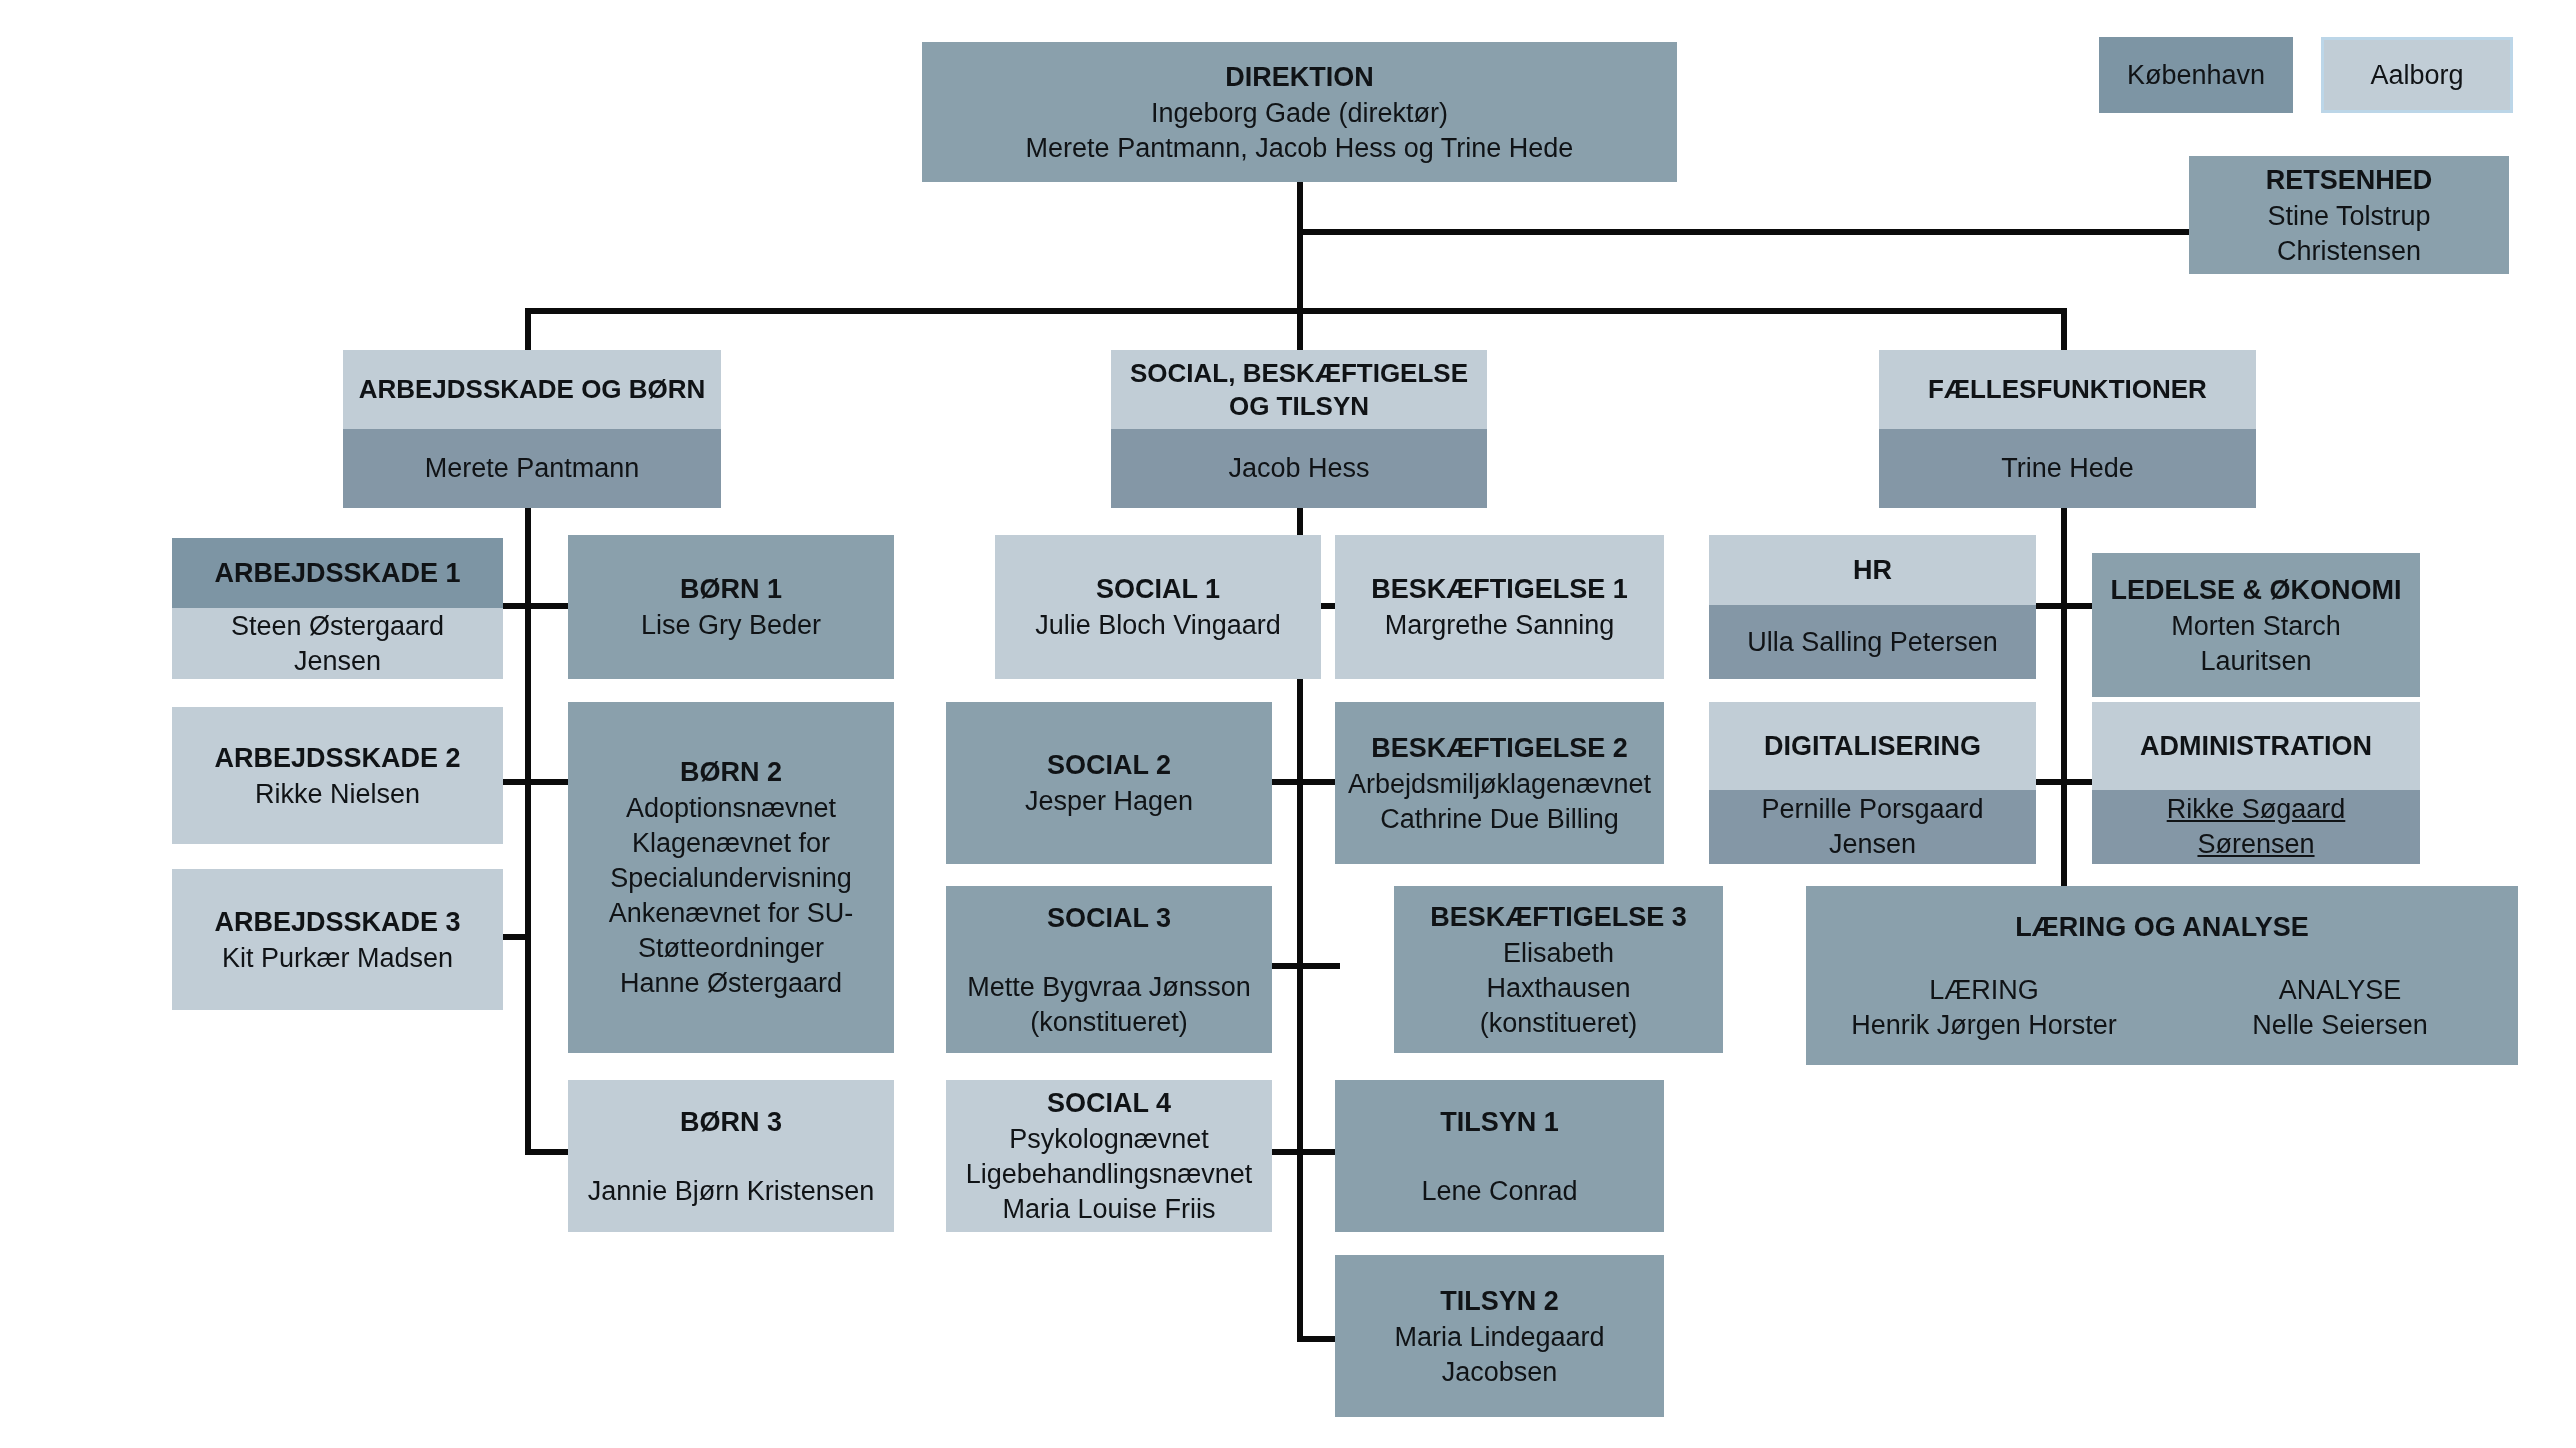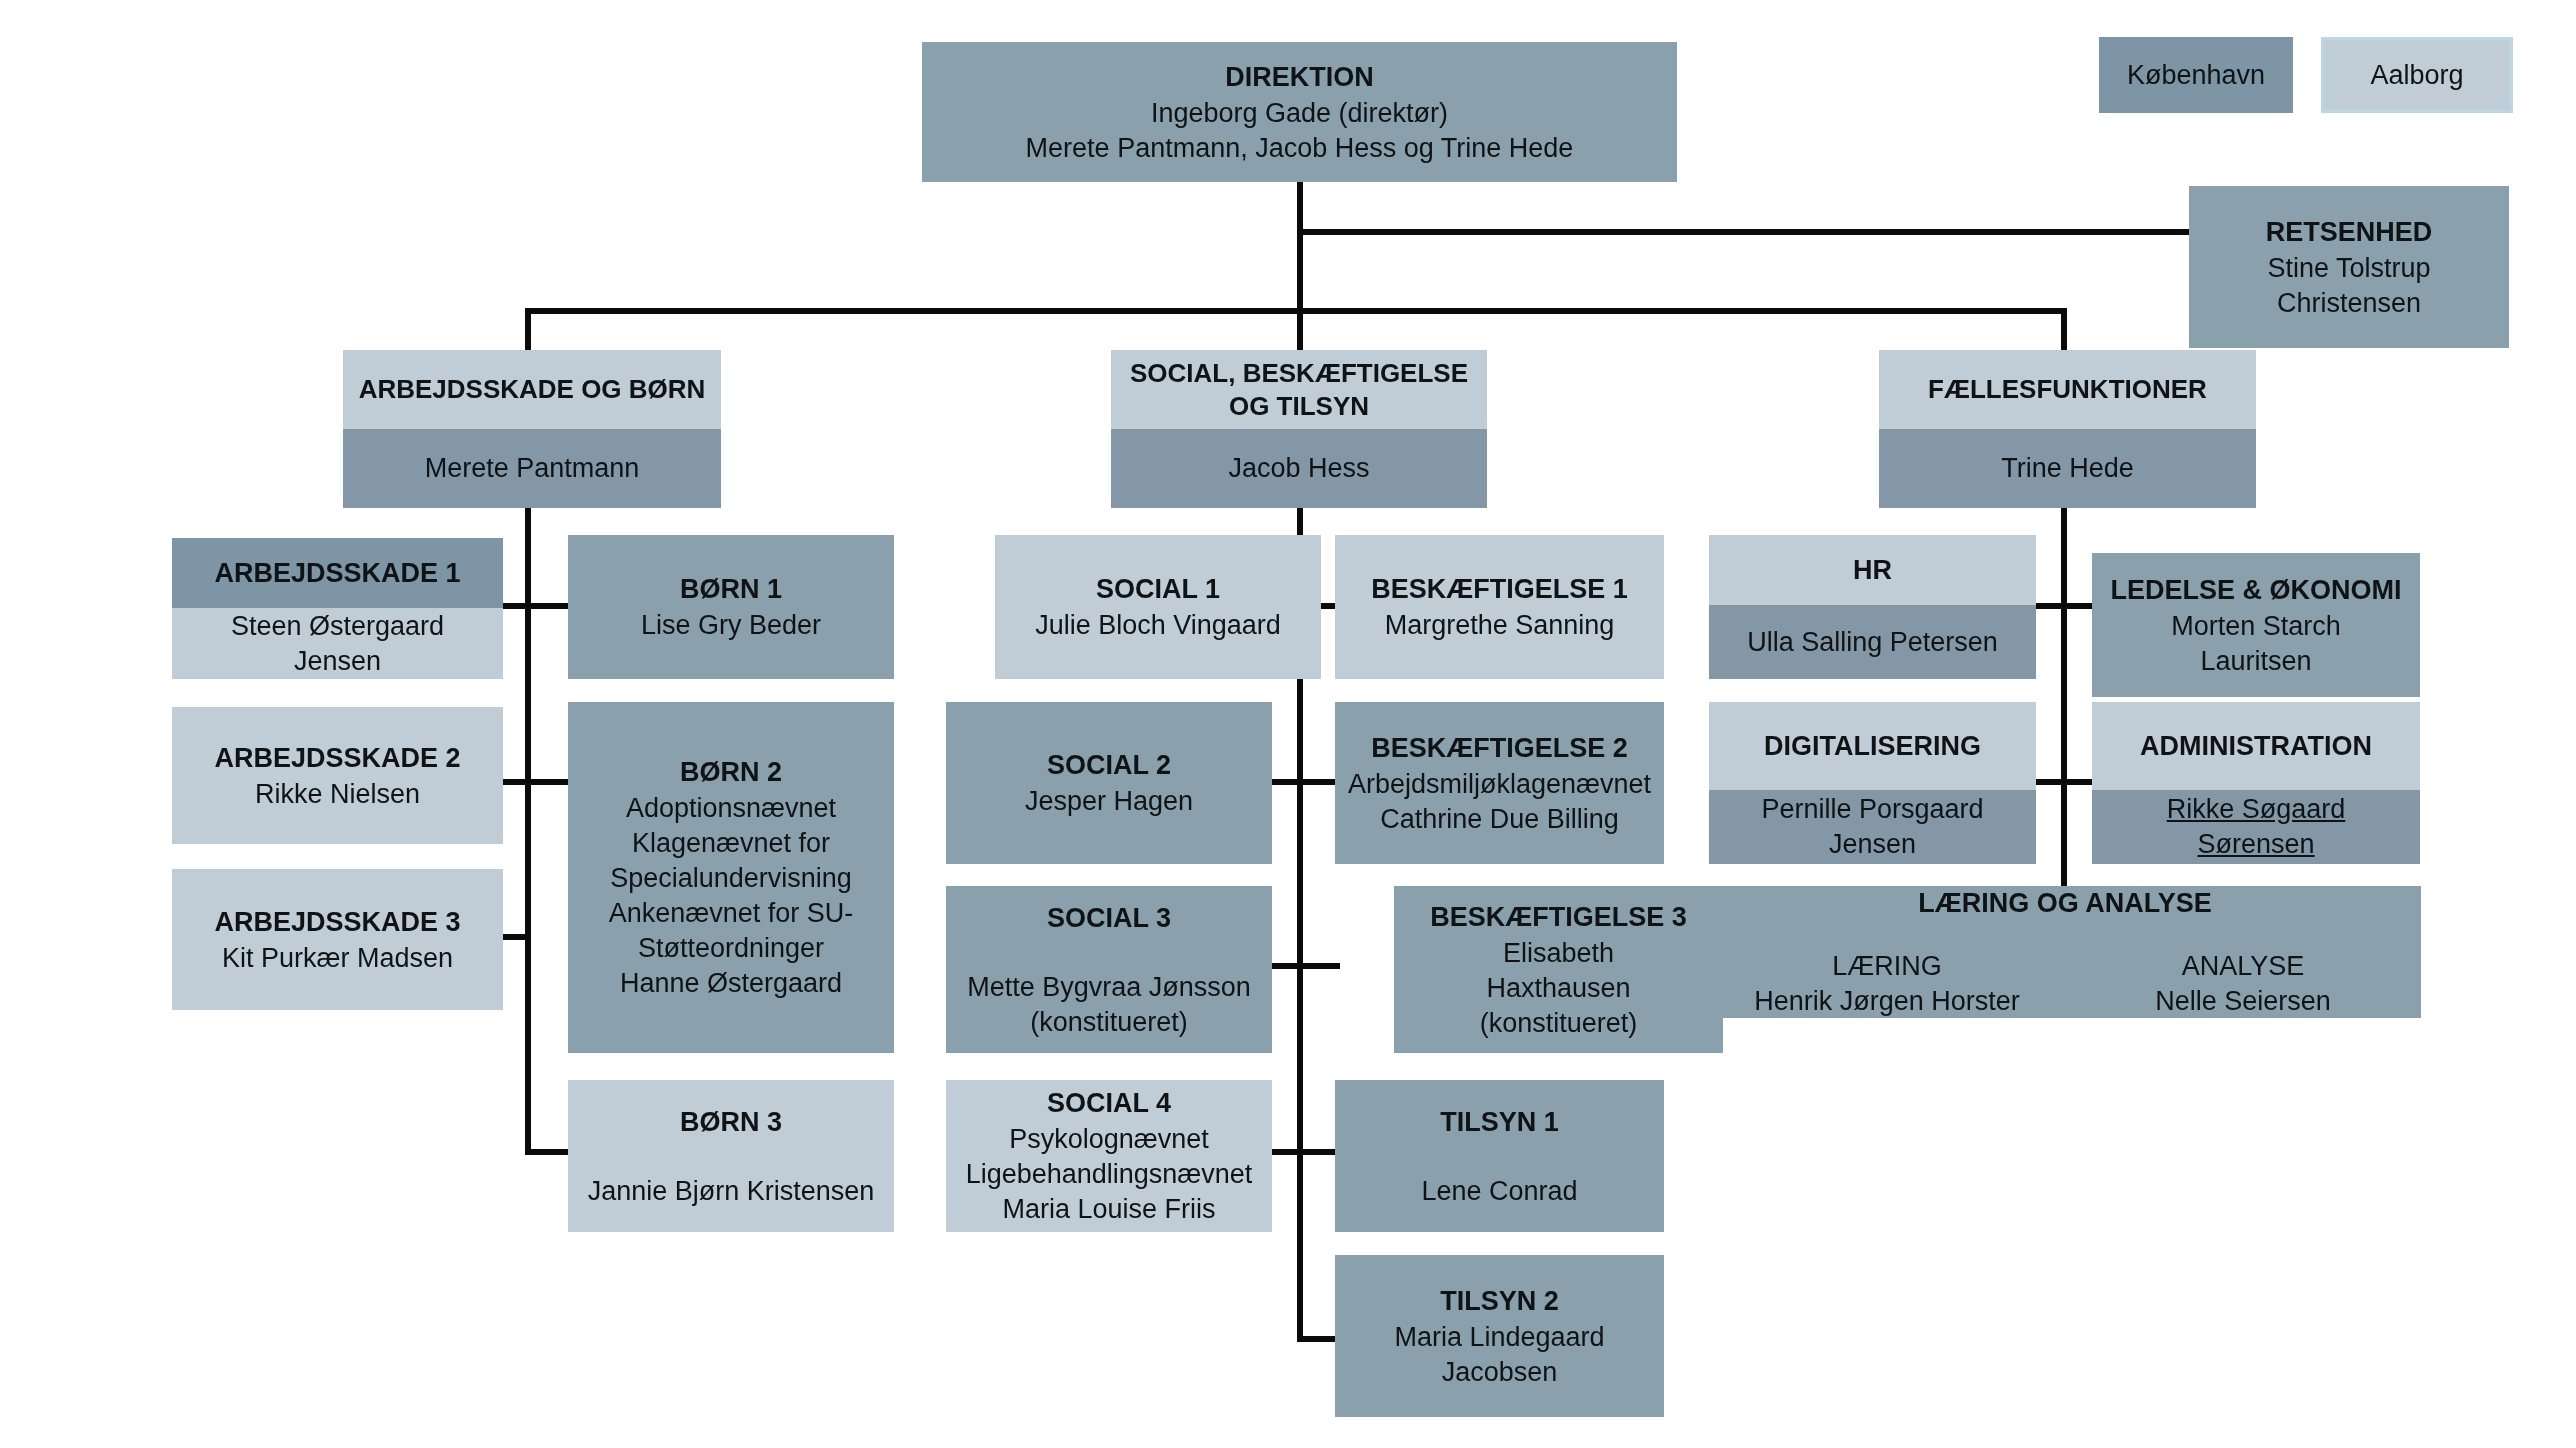--- a/index.html
+++ b/index.html
@@ -69,21 +69,21 @@
     <div class="ln">Merete Pantmann, Jacob Hess og Trine Hede</div>
   </div>
 
   <div class="legendbox darker" style="left:2099px;top:37px;width:194px;height:76px;">
     <span>København</span>
   </div>
   <div class="legendbox light aal-border" style="left:2321px;top:37px;width:192px;height:76px;">
     <span>Aalborg</span>
   </div>
 
-  <div class="box dark" style="left:2189px;top:156px;width:320px;height:162px;margin-top:30px;">
+  <div class="box dark" style="left:2189px;top:156px;width:320px;height:118px;">
     <div class="title">RETSENHED</div>
     <div class="ln">Stine Tolstrup</div>
     <div class="ln">Christensen</div>
   </div>
 
   <div class="box twotone" style="left:343px;top:350px;width:378px;height:158px;">
     <div class="seg light" style="height:79px;">
       <div class="title" style="font-size:26px;">ARBEJDSSKADE OG BØRN</div>
     </div>
     <div class="seg band" style="height:79px;">
@@ -229,21 +229,21 @@
   <div class="box twotone" style="left:2092px;top:702px;width:328px;height:162px;">
     <div class="seg light" style="height:88px;">
       <div class="title">ADMINISTRATION</div>
     </div>
     <div class="seg band" style="height:74px;text-decoration:underline;">
       <div class="ln">Rikke Søgaard</div>
       <div class="ln">Sørensen</div>
     </div>
   </div>
 
-  <div class="box dark" style="left:1709px;top:886px;width:712px;height:132px;">
+  <div class="box dark" style="left:1806px;top:886px;width:712px;height:179px;">
     <div class="title">LÆRING OG ANALYSE</div>
     <div class="cols">
       <div class="col">
         <div class="ln">LÆRING</div>
         <div class="ln">Henrik Jørgen Horster</div>
       </div>
       <div class="col">
         <div class="ln">ANALYSE</div>
         <div class="ln">Nelle Seiersen</div>
       </div>

